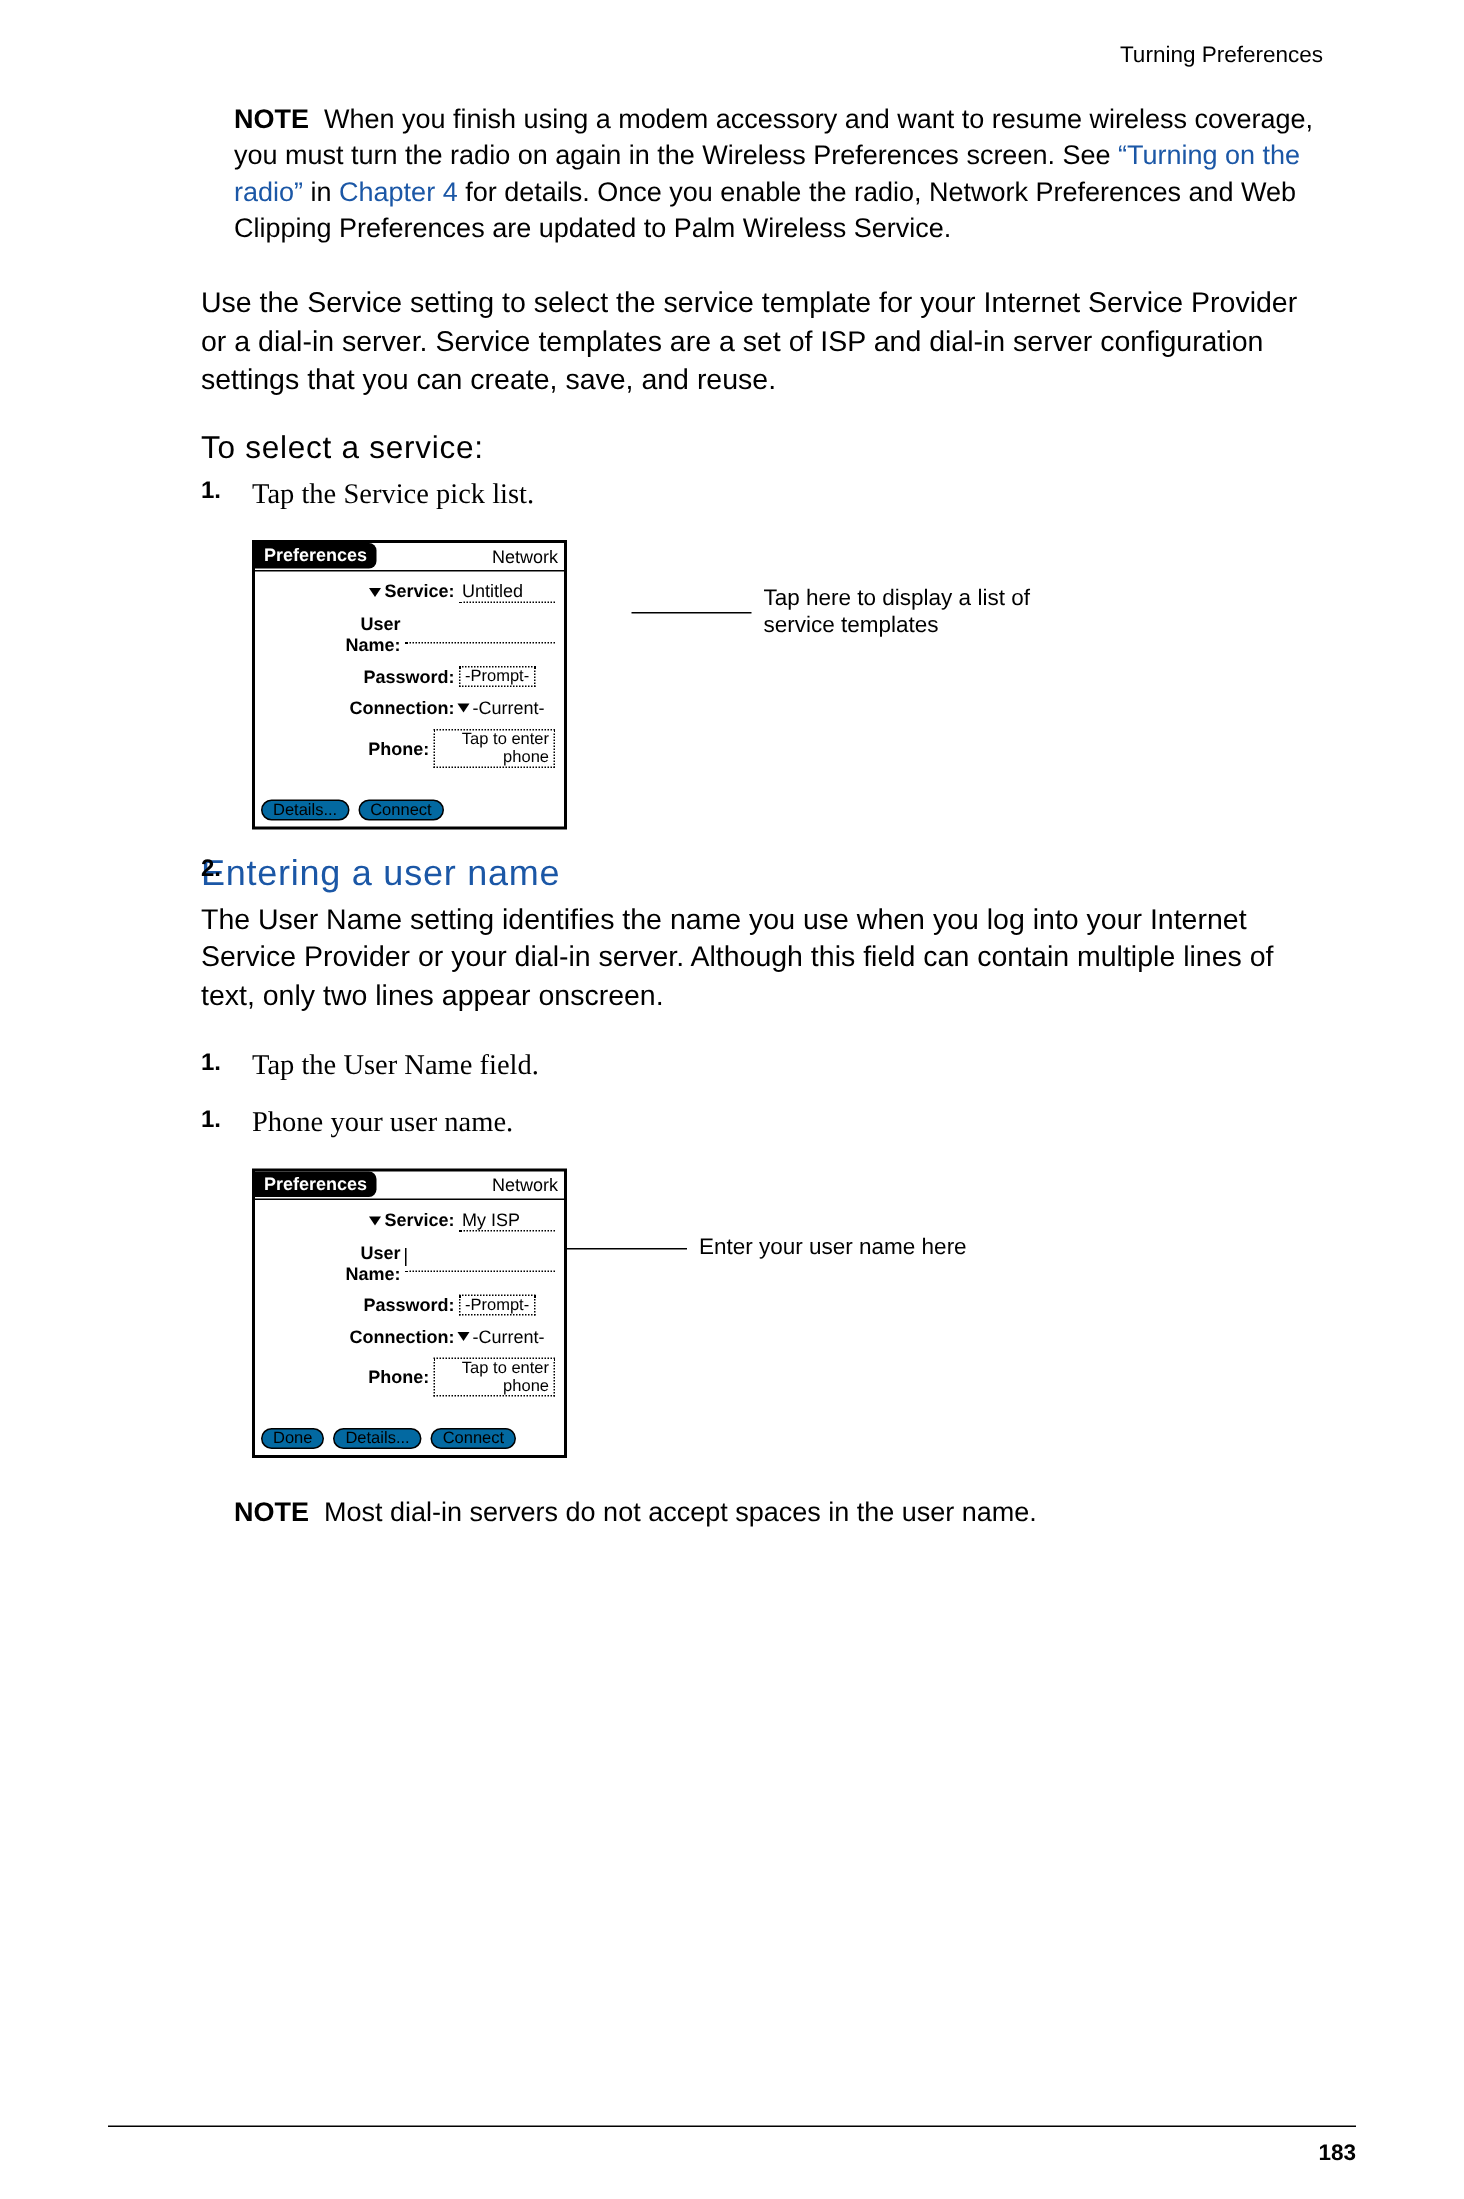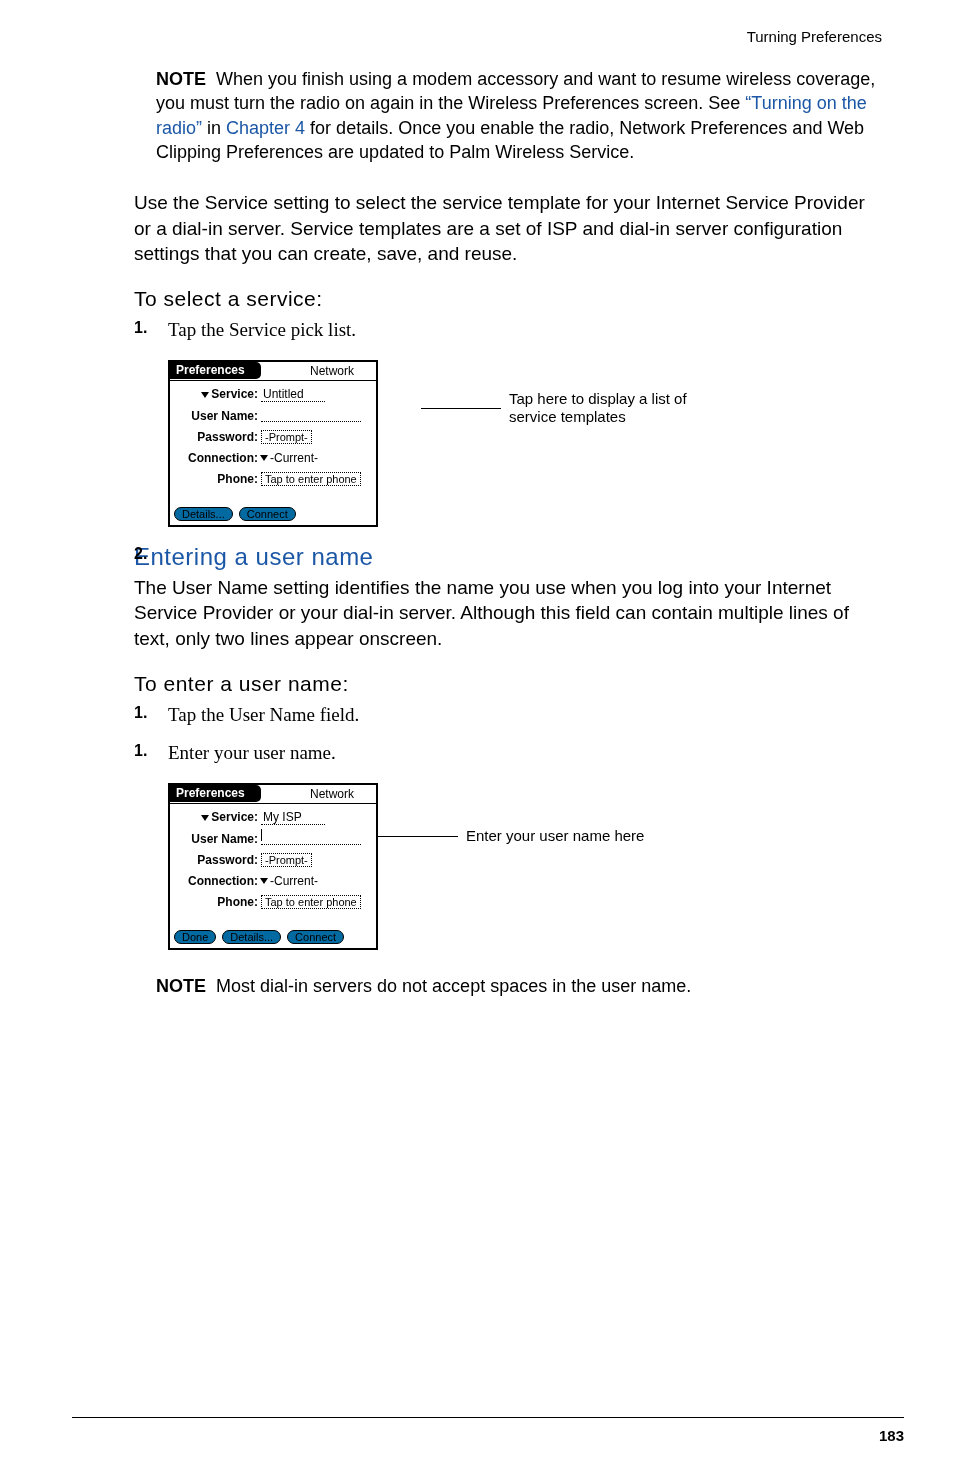--- a/index.html
+++ b/index.html
@@ -93,33 +93,34 @@
   }
   .palm-titlebar{
     display:flex;
     align-items:center;
     height:18px;
     border-bottom:1px solid #000;
   }
   .palm-titlebar .tab{
     background:#000;
     color:#fff;
-    padding:1px 16px 2px 6px;
+    padding:1px 6px 2px 6px;
     font-weight:700;
     font-size:12px;
     border-top-right-radius:5px;
     border-bottom-right-radius:5px;
   }
   .palm-titlebar .menu{
     margin-left:auto;
-    margin-right:22px;
+    margin-right:4px;
     font-size:12px;
   }
   .palm-body{
     padding:6px 6px 2px 6px;
+    margin-left:45px;
   }
   .palm-row{
     display:flex;
     align-items:center;
     margin-bottom:7px;
   }
   .palm-row .lbl{
     width:82px;
     text-align:right;
     font-weight:700;
@@ -267,29 +268,28 @@
 
   <ol class="steps">
     <li>
       <span class="num">2.</span>
     </li>
   </ol>
 
   <div class="h-subsection">Entering a user name</div>
   <p class="body-serif">The User Name setting identifies the name you use when you log into your Internet Service Provider or your dial-in server. Although this field can contain multiple lines of text, only two lines appear onscreen.</p>
 
-  <div class="h-task">To enter a user name:</div>
   <ol class="steps">
     <li>
       <span class="num">1.</span>
       <span>Tap the User Name field.</span>
     </li>
     <li>
       <span class="num">1.</span>
-      <span>Enter your user name.</span>
+      <span>Phone your user name.</span>
     </li>
   </ol>
 
   <div class="figure-row">
     <div class="palm-screen">
       <div class="palm-titlebar">
         <span class="tab">Preferences</span>
         <span class="menu">Network</span>
       </div>
       <div class="palm-body">

